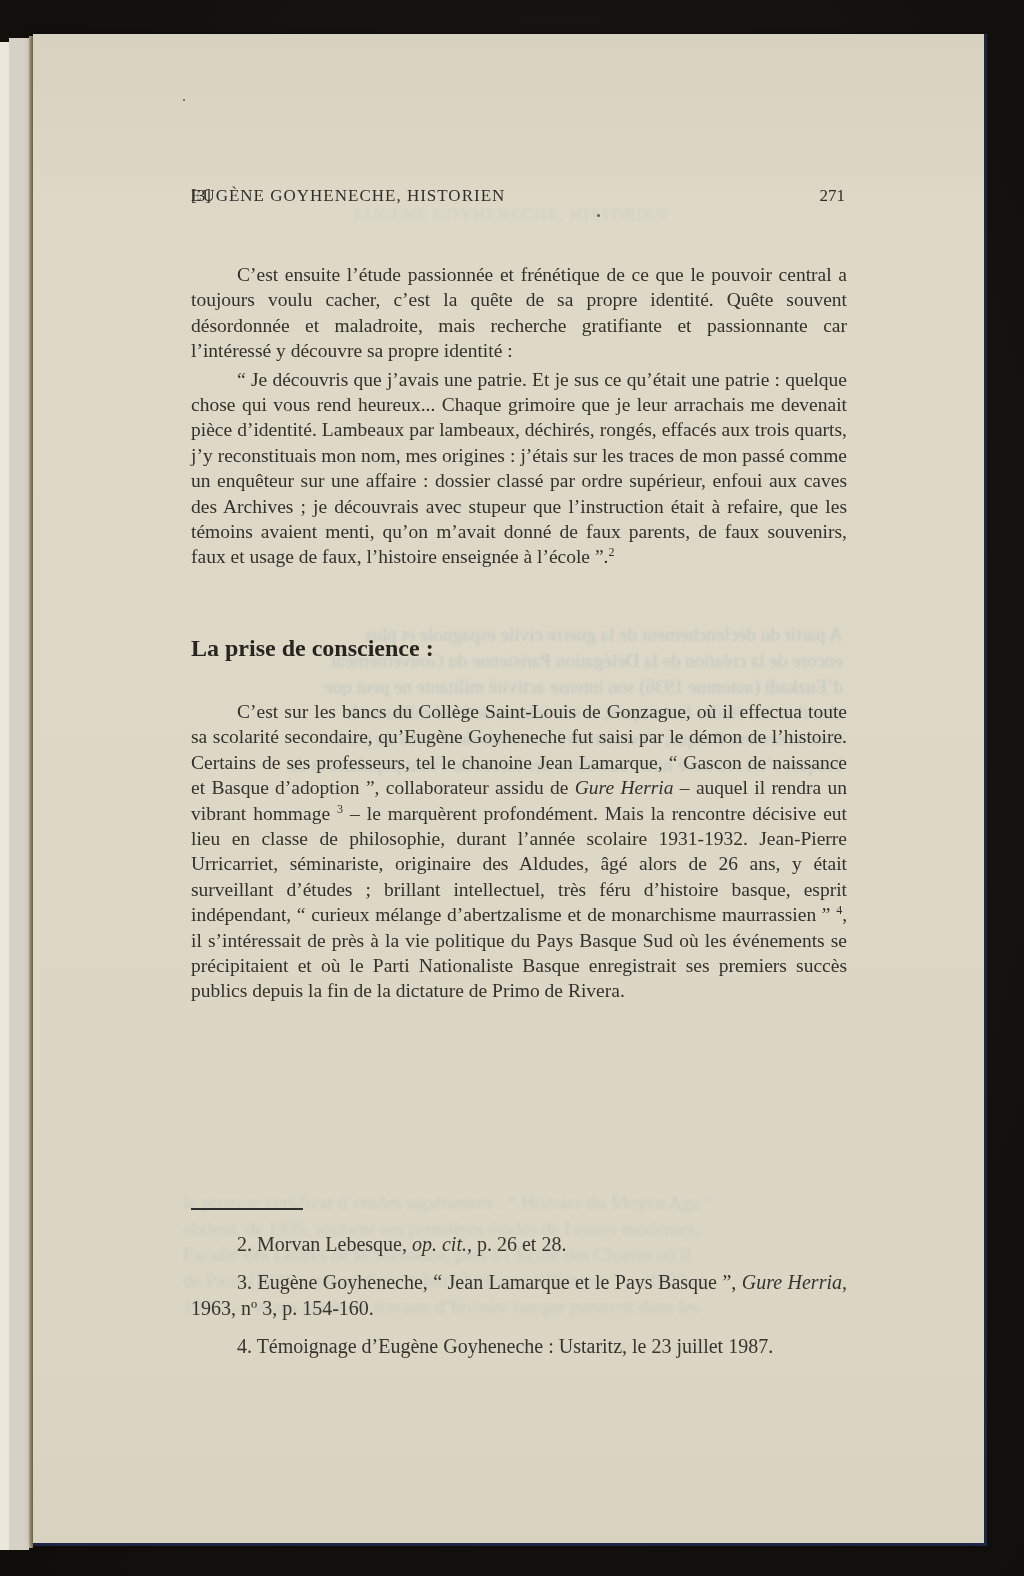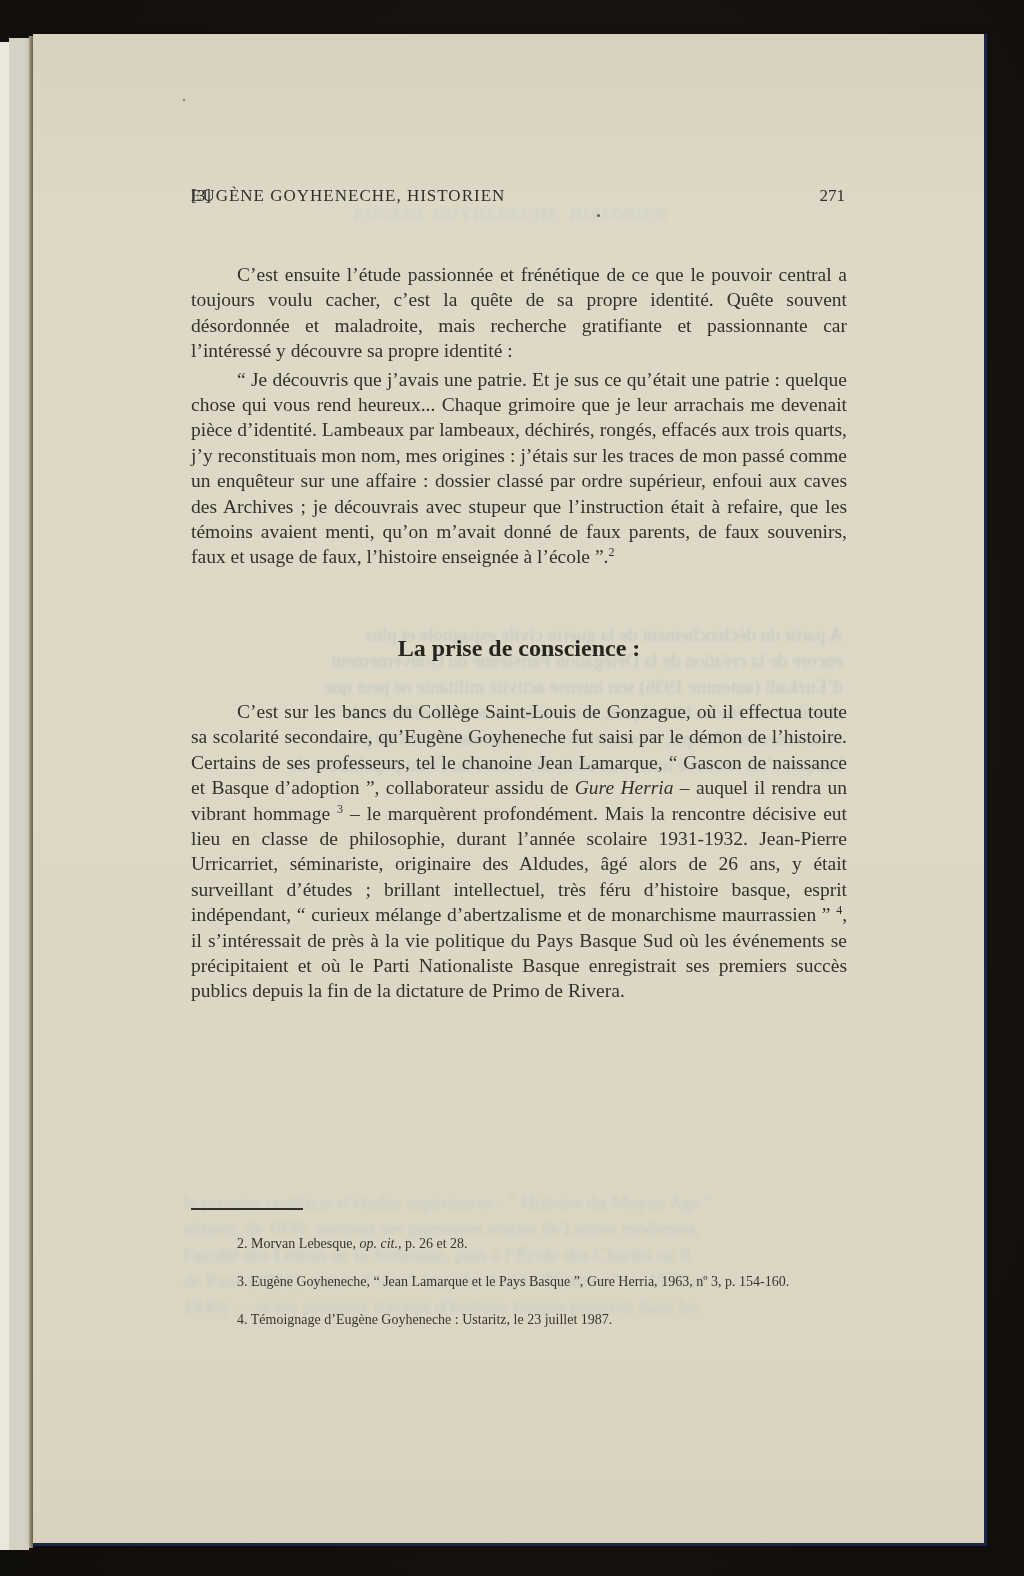--- a/index.html
+++ b/index.html
@@ -28,27 +28,27 @@
                     font-size:17px; color:#2f2d29; }
   .running-header .bracket { position:absolute; left:0; top:0; }
   .running-header .title   { position:absolute; left:0; right:0; text-align:left; letter-spacing:1px; }
   .running-header .pageno  { position:absolute; right:2px; top:0; }
 
   
   .body-flow { position:absolute; left:158px; top:212px; width:656px; z-index:2;margin-top:16px; }
   .body-para { margin:0 0 3px 0; font-size:19.5px; line-height:25.4px; text-align:justify;
                text-indent:46px; color:#33312c; }
   sup { font-size:12px; line-height:0; }
-  .section-heading { text-align:center; font-weight:bold; font-size:24px; line-height:33px;
+  .section-heading { text-align:left; font-weight:bold; font-size:24px; line-height:33px;
                      color:#282520; margin:62px 0 34px 0; }
 
   
   .footnotes { position:absolute; left:158px; top:1174px; width:656px; z-index:2; }
   .footnote-rule { width:112px; height:2px; background:#33312c; margin:0 0 21px 0; }
-  .footnote { margin:0 0 12px 0; font-size:14px; line-height:26px; text-align:justify;
+  .footnote { margin:0 0 12px 0; font-size:20px; line-height:26px; text-align:justify;
               text-indent:46px; color:#36342f; }
 
   
   .ghost { position:absolute; z-index:1; color:#a4b8ba; filter:blur(1.3px);
            font-size:19px; line-height:26px; text-align:justify; pointer-events:none; }
   .ghost-header { left:150px; top:168px; width:656px; text-align:center; opacity:.30;
                   font-size:17px; letter-spacing:1px; filter:blur(1.6px); }
   .ghost-c1 { left:150px; top:588px; width:660px; opacity:.48; transform:scaleX(-1); }
   .ghost-c2 { left:150px; top:1156px; width:660px; opacity:.34; filter:blur(1.6px); }
 </style>
@@ -95,21 +95,21 @@
       </div>
       <div id="body-bottom">
           <p class="body-para"><span>C’est sur les bancs du Collège Saint-Louis de Gonzague, où il effectua toute sa scolarité secondaire, qu’Eugène Goyheneche fut saisi par le démon de l’histoire. Certains de ses professeurs, tel le chanoine Jean Lamarque, “ Gascon de naissance et Basque d’adoption ”, collaborateur assidu de </span><span style="font-style: italic;">Gure Herria</span><span> – auquel il rendra un vibrant hommage </span><sup>3</sup><span> – le marquèrent profondément. Mais la rencontre décisive eut lieu en classe de philosophie, durant l’année scolaire 1931-1932. Jean-Pierre Urricarriet, séminariste, originaire des Aldudes, âgé alors de 26 ans, y était surveillant d’études ; brillant intellectuel, très féru d’histoire basque, esprit indépendant, “ curieux mélange d’abertzalisme et de monarchisme maurrassien ” </span><sup>4</sup><span>, il s’intéressait de près à la vie politique du Pays Basque Sud où les événements se précipitaient et où le Parti Nationaliste Basque enregistrait ses premiers succès publics depuis la fin de la dictature de Primo de Rivera.</span></p>
         </div>
     </div>
 
     <div class="footnotes">
       <div class="footnote-rule"></div>
       <div id="footnotes-list">
           <p class="footnote"><span>2. Morvan Lebesque, </span><span style="font-style: italic;">op. cit.,</span><span> p. 26 et 28.</span></p>
-          <p class="footnote"><span>3. Eugène Goyheneche, “ Jean Lamarque et le Pays Basque ”, </span><span style="">Gure Herria,</span><span> 1963, nº 3, p. 154-160.</span></p>
+          <p class="footnote"><span>3. Eugène Goyheneche, “ Jean Lamarque et le Pays Basque ”, </span><span style="font-style: italic;">Gure Herria,</span><span> 1963, nº 3, p. 154-160.</span></p>
           <p class="footnote"><span>4. Témoignage d’Eugène Goyheneche : Ustaritz, le 23 juillet 1987.</span></p>
         </div>
     </div>
 
     <div class="speck" style="left:564px; top:180px;"></div>
     <div class="speck" style="left:150px; top:65px; width:2px; height:2px;"></div>
   </div>
 </div>
 
 </body></html>

